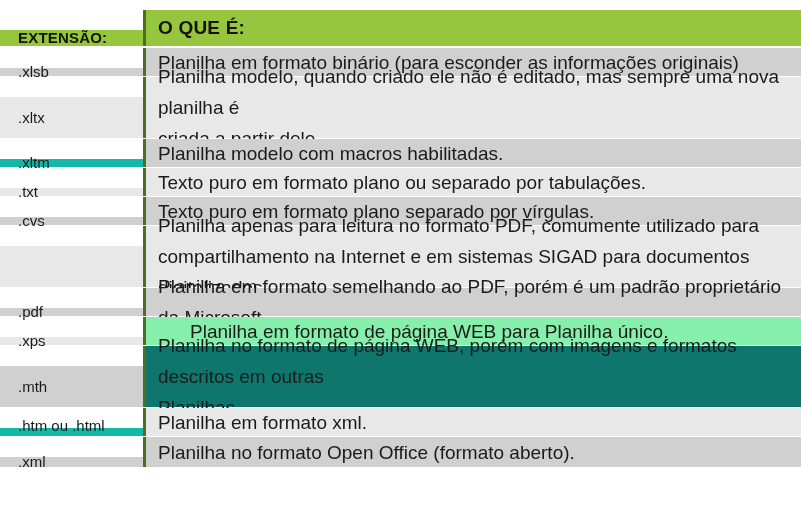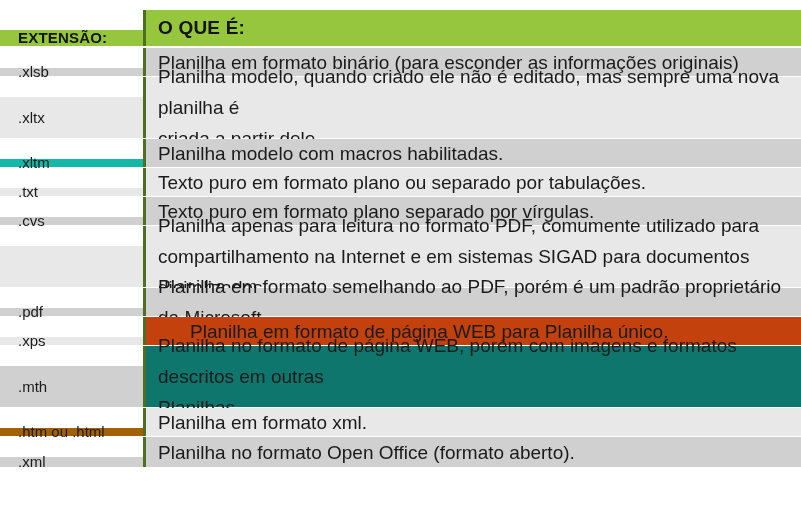--- a/index.html
+++ b/index.html
@@ -143,38 +143,38 @@
       <div class="col-desc" style="background: rgb(208, 208, 208);">
         <span class="desc-text">Planilha em formato semelhando ao PDF, porém é um padrão proprietário da Microsoft.</span>
       </div>
     </div>
 
     <div class="row light h-s">
       <div class="col-ext" style="background: rgb(232, 232, 232);">
         <span class="ext-text">.xps</span>
       </div>
       <div class="col-div" style="background: rgb(77, 110, 35);"></div>
-      <div class="col-desc" style="background: #c2410c; padding-left: 44px;">
+      <div class="col-desc" style="background: #86efac; padding-left: 44px;">
         <span class="desc-text">Planilha em formato de página WEB para Planilha único.</span>
       </div>
     </div>
 
     <div class="row dark h-t">
       <div class="col-ext" style="background: rgb(208, 208, 208);">
         <span class="ext-text">.mth</span>
       </div>
       <div class="col-div" style="background: rgb(77, 110, 35);"></div>
       <div class="col-desc" style="background: #0f766e; align-items: center;">
         <span class="desc-text">Planilha no formato de página WEB, porém com imagens e formatos descritos em outras
 Planilhas.</span>
       </div>
     </div>
 
     <div class="row light h-s">
-      <div class="col-ext" style="background: #a16207;">
+      <div class="col-ext" style="background: #14b8a6; align-items: flex-end;">
         <span class="ext-text">.htm ou .html</span>
       </div>
       <div class="col-div" style="background: rgb(77, 110, 35);"></div>
       <div class="col-desc" style="background: rgb(232, 232, 232);">
         <span class="desc-text">Planilha em formato xml.</span>
       </div>
     </div>
 
     <div class="row dark h-l">
       <div class="col-ext" style="background: rgb(208, 208, 208);">

